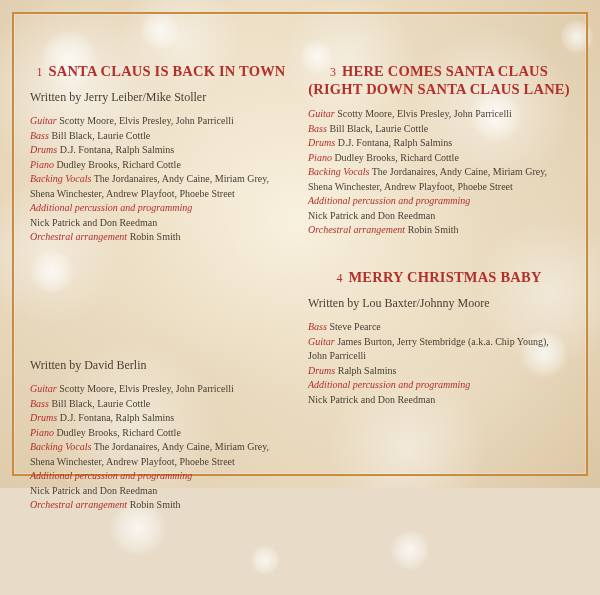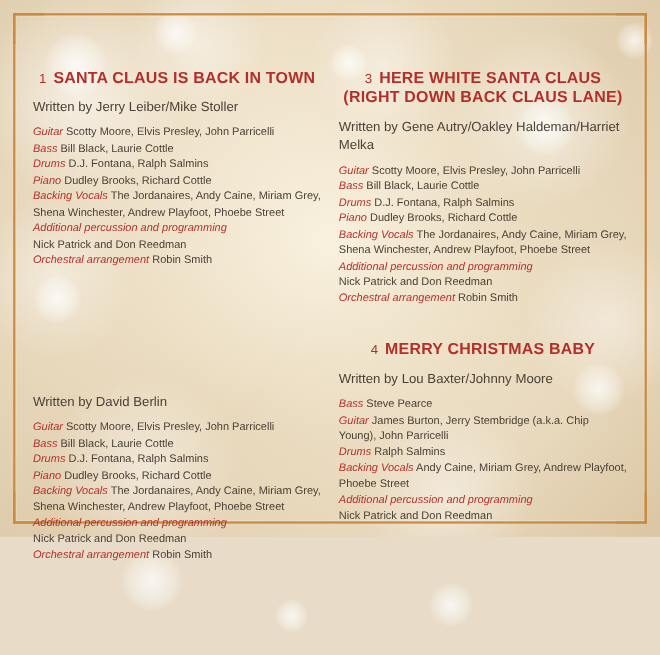--- a/index.html
+++ b/index.html
@@ -22,20 +22,21 @@
       radial-gradient(circle at 30% 8%, rgba(255,255,255,0.45) 0%, rgba(255,255,255,0) 10%),
       radial-gradient(circle at 58% 12%, rgba(255,255,255,0.40) 0%, rgba(255,255,255,0) 12%),
       radial-gradient(circle at 82% 22%, rgba(255,255,255,0.50) 0%, rgba(255,255,255,0) 13%),
       radial-gradient(circle at 8% 52%, rgba(255,255,255,0.40) 0%, rgba(255,255,255,0) 12%),
       radial-gradient(circle at 92% 60%, rgba(255,255,255,0.40) 0%, rgba(255,255,255,0) 12%),
       radial-gradient(circle at 22% 88%, rgba(255,255,255,0.45) 0%, rgba(255,255,255,0) 14%),
       radial-gradient(circle at 68% 92%, rgba(255,255,255,0.40) 0%, rgba(255,255,255,0) 13%),
       radial-gradient(circle at 50% 45%, rgba(255,250,235,0.75) 0%, rgba(238,224,198,0.45) 45%, rgba(215,192,157,0.55) 100%),
       linear-gradient(135deg, #e9dcc2 0%, #efe3cc 25%, #e4d4b6 55%, #ecdfc6 80%, #dfcdab 100%);
     box-sizing: border-box;
+    font-family: Liberation Serif, serif;
   }
   .bokeh {
     position: absolute;
     border-radius: 50%;
     background: radial-gradient(circle, rgba(255,255,255,0.75) 0%, rgba(255,255,255,0.25) 55%, rgba(255,255,255,0) 72%);
     pointer-events: none;
   }
   .frame {
     position: absolute;
     left: 12px;
@@ -172,24 +173,23 @@
         </div>
       </div>
 
     </div>
 
     <div class="col">
 
       <div class="track t3">
         <h2 class="track-title">
           <span class="num">3</span>
-          <span>HERE WHITE SANTA CLAUS</span><br>
-          <span>(RIGHT DOWN BACK CLAUS LANE)</span>
+          <span>HERE COMES SANTA CLAUS</span><br>
+          <span>(RIGHT DOWN SANTA CLAUS LANE)</span>
         </h2>
-        <div class="writer">Written by Gene Autry/Oakley Haldeman/Harriet Melka</div>
         <div class="credits">
           <p class="credit"><span class="role">Guitar</span> <span>Scotty Moore, Elvis Presley, John Parricelli</span></p>
           <p class="credit"><span class="role">Bass</span> <span>Bill Black, Laurie Cottle</span></p>
           <p class="credit"><span class="role">Drums</span> <span>D.J. Fontana, Ralph Salmins</span></p>
           <p class="credit"><span class="role">Piano</span> <span>Dudley Brooks, Richard Cottle</span></p>
           <p class="credit"><span class="role">Backing Vocals</span> <span>The Jordanaires, Andy Caine, Miriam Grey, Shena Winchester, Andrew Playfoot, Phoebe Street</span></p>
           <p class="credit italic-all">Additional percussion and programming</p>
           <p class="credit">Nick Patrick and Don Reedman</p>
           <p class="credit"><span class="role">Orchestral arrangement</span> <span>Robin Smith</span></p>
         </div>
@@ -198,21 +198,20 @@
       <div class="track t4">
         <h2 class="track-title">
           <span class="num">4</span>
           <span>MERRY CHRISTMAS BABY</span>
         </h2>
         <div class="writer">Written by Lou Baxter/Johnny Moore</div>
         <div class="credits">
           <p class="credit"><span class="role">Bass</span> <span>Steve Pearce</span></p>
           <p class="credit"><span class="role">Guitar</span> <span>James Burton, Jerry Stembridge (a.k.a. Chip Young), John Parricelli</span></p>
           <p class="credit"><span class="role">Drums</span> <span>Ralph Salmins</span></p>
-          <p class="credit"><span class="role">Backing Vocals</span> <span>Andy Caine, Miriam Grey, Andrew Playfoot, Phoebe Street</span></p>
           <p class="credit italic-all">Additional percussion and programming</p>
           <p class="credit">Nick Patrick and Don Reedman</p>
         </div>
       </div>
 
     </div>
 
   </div>
 </div>
 

